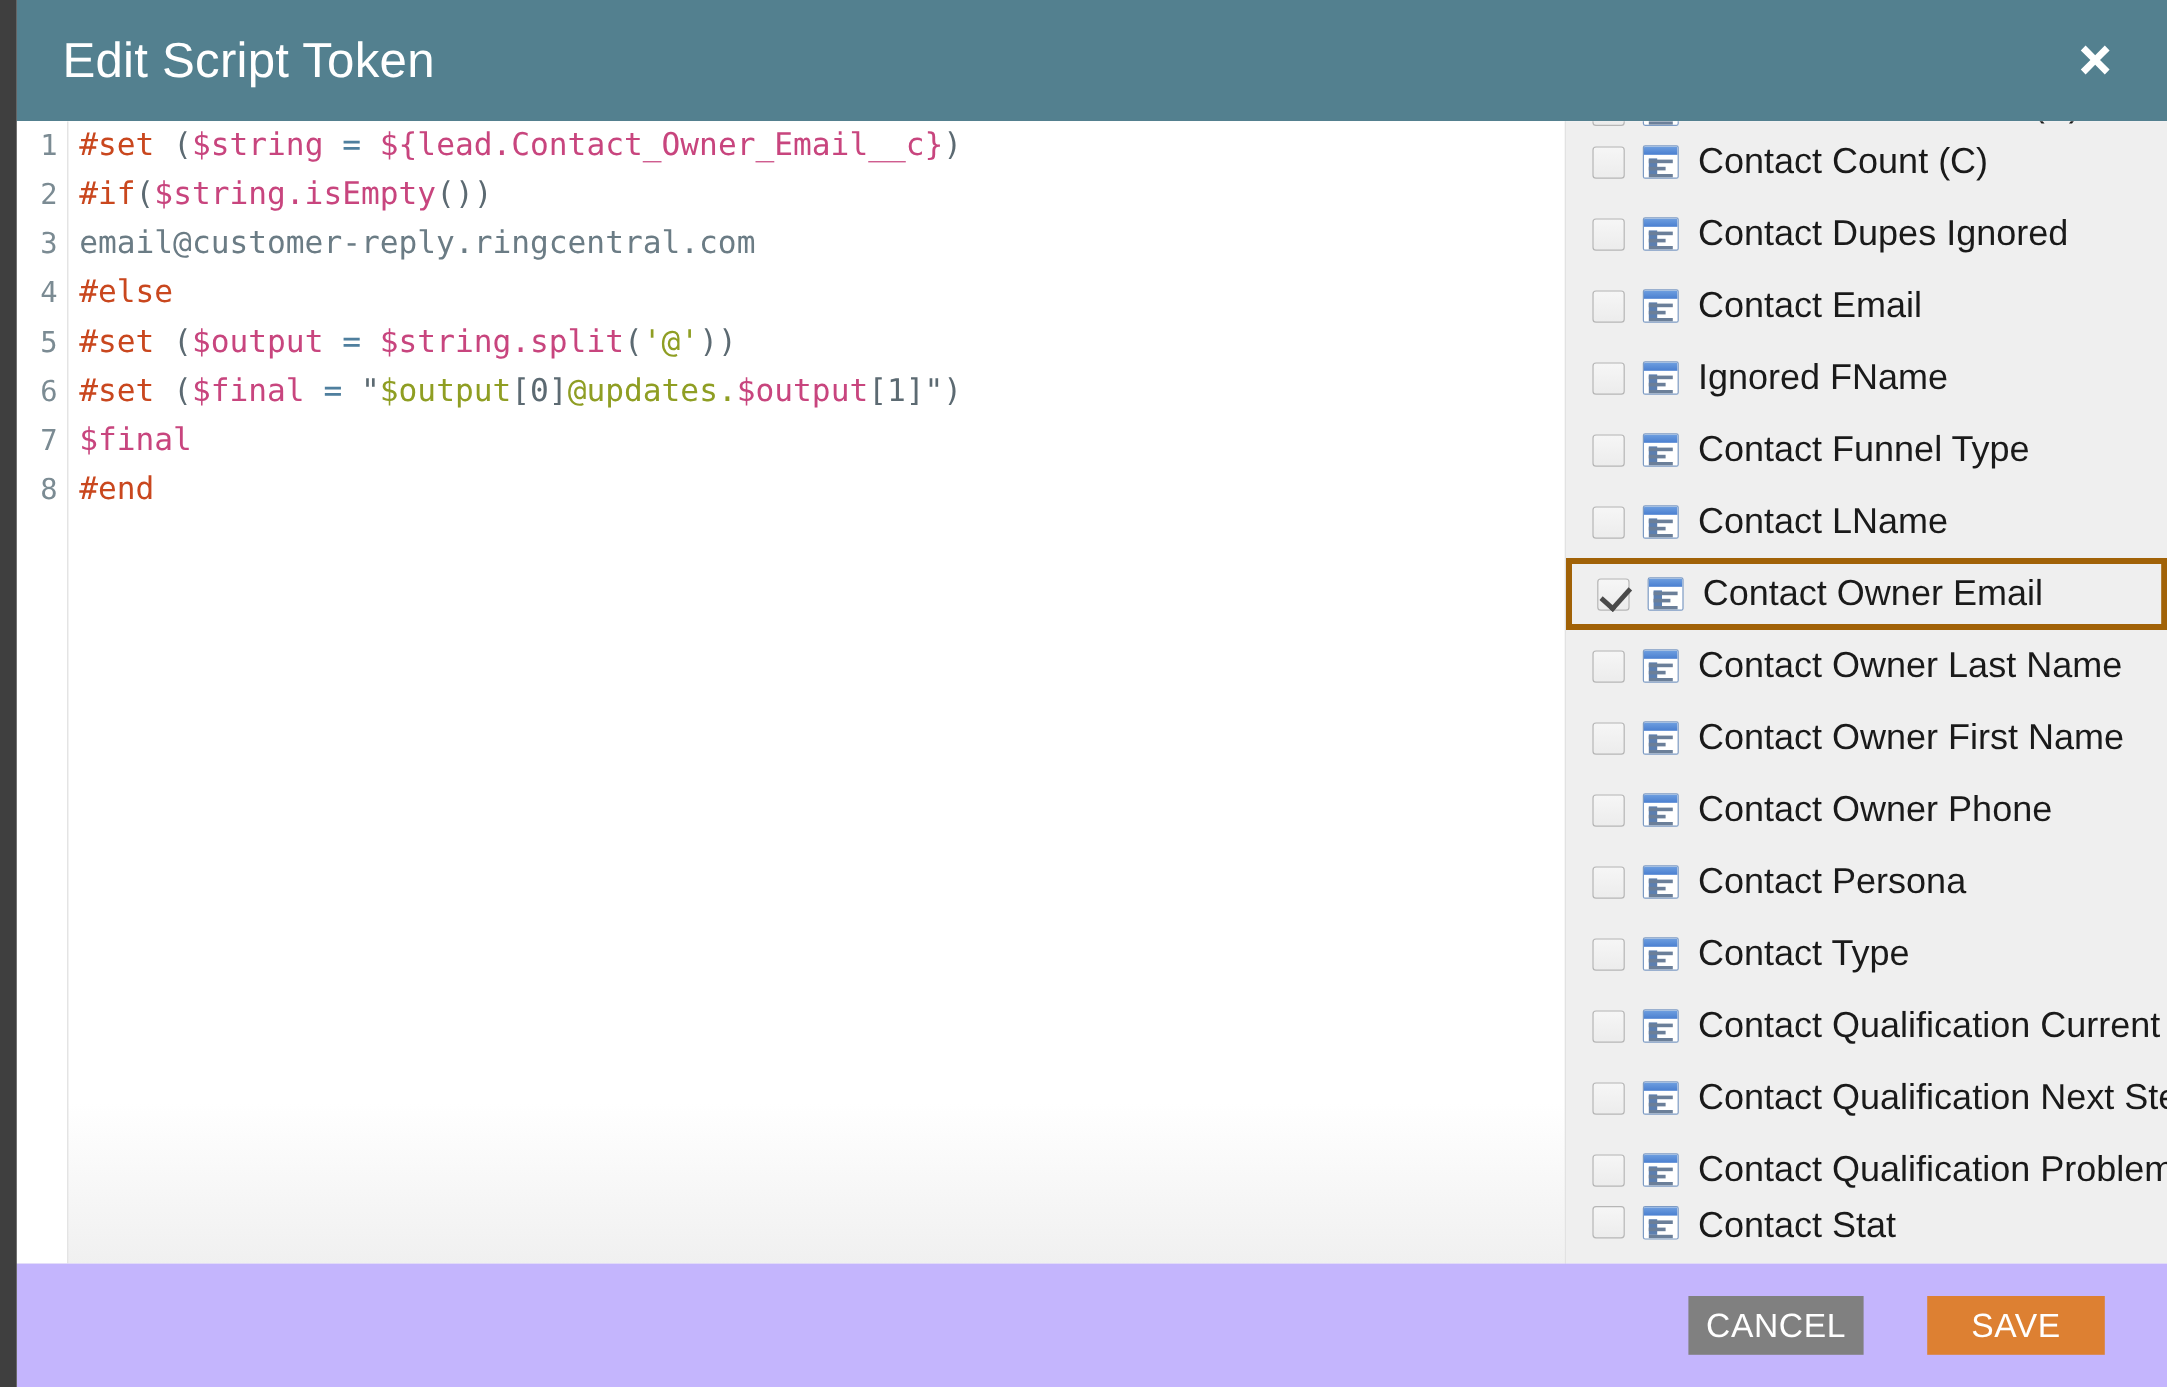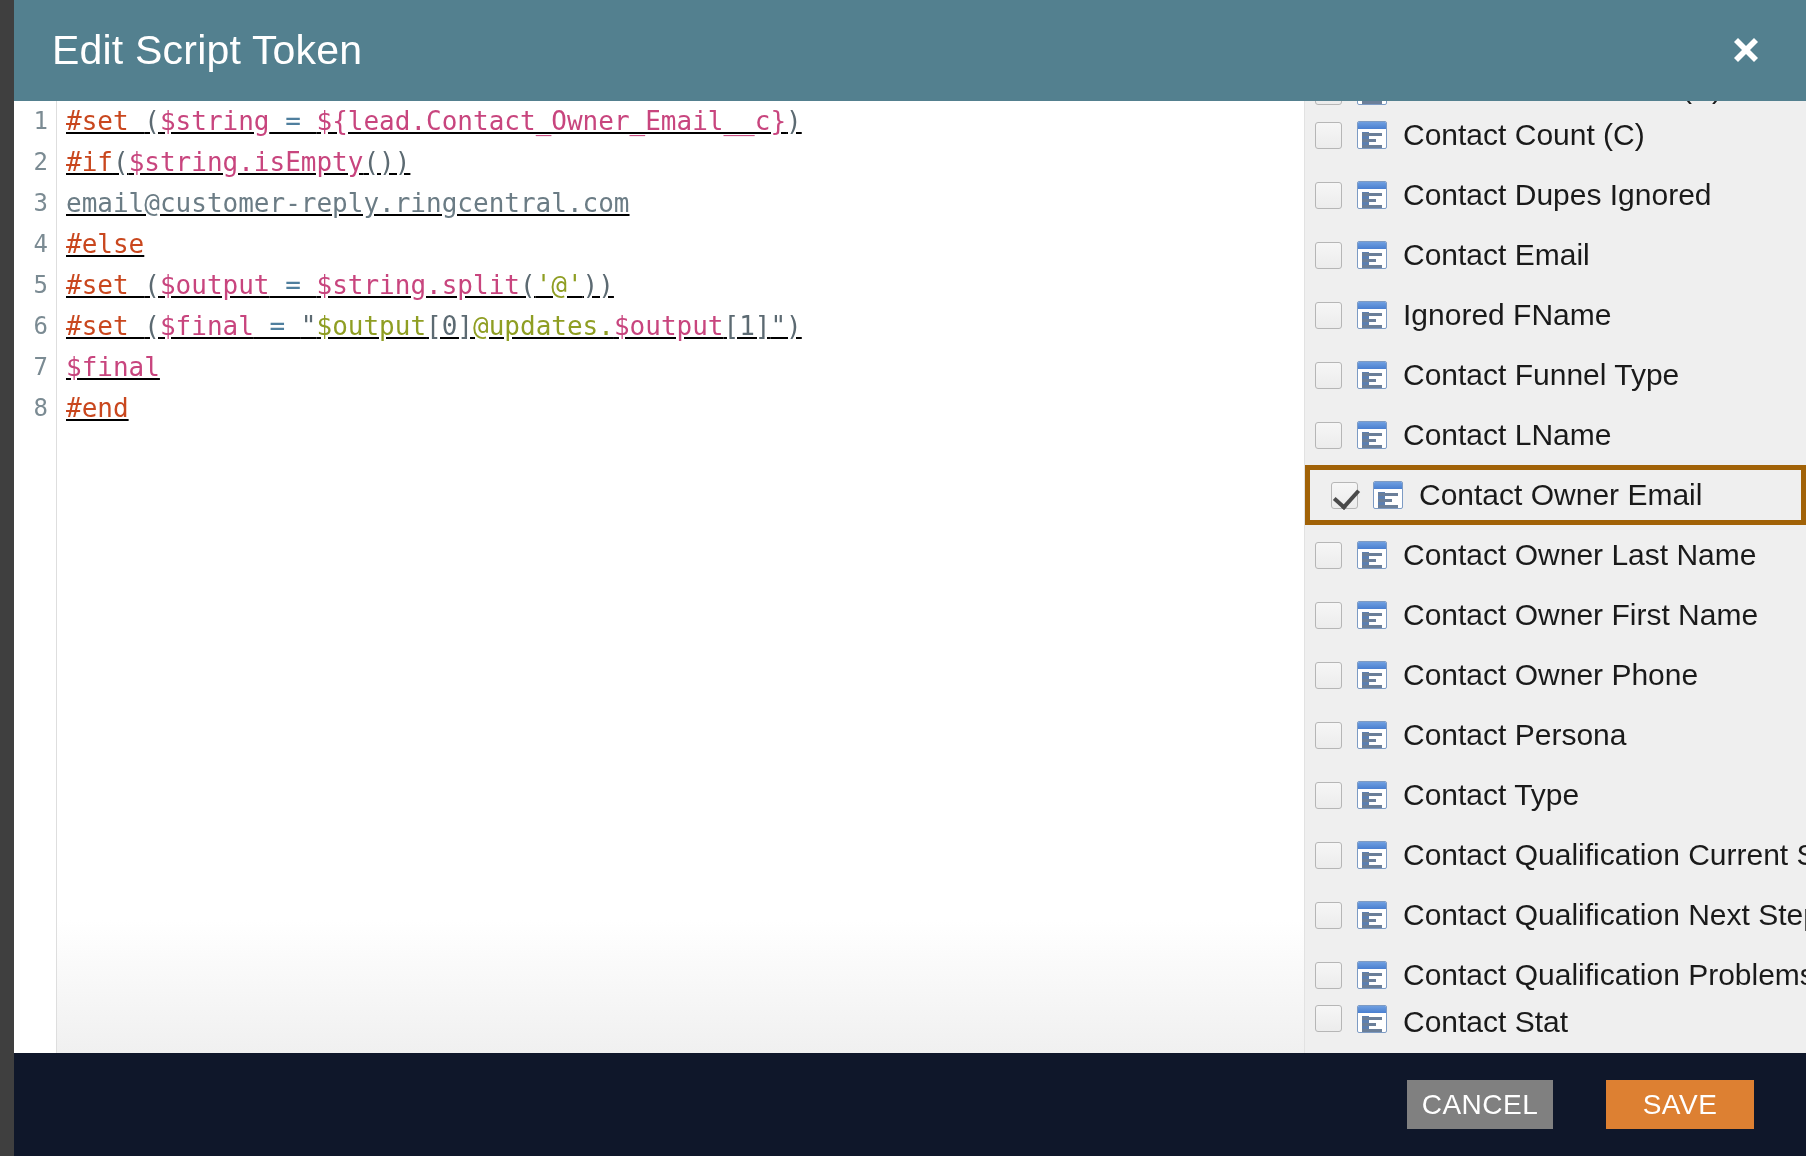--- a/index.html
+++ b/index.html
@@ -77,21 +77,20 @@
     color:#7b8b93;
   }
   #code {
     position:absolute; left:44px; top:0;
     width:1464px; height:100%;
     padding-left:8px;
     font-family:"DejaVu Sans Mono", monospace;
     font-size:26px; line-height:41px;
     white-space:pre;
     overflow:hidden;
-    text-decoration:underline;
   }
   #code .line { display:block; height:41px; }
 
   
   .tk-directive { color:#c9471e; }
   .tk-var       { color:#c8457e; }
   .tk-plain     { color:#6b7c85; }
   .tk-punct     { color:#5c6a72; }
   .tk-string    { color:#8f9e23; }
   .tk-op        { color:#4f7f9e; }
@@ -105,21 +104,21 @@
     overflow:hidden;
   }
   #field-list {
     position:absolute; left:0; top:-34px;
     width:100%;
   }
   .field-row {
     position:relative;
     display:flex; align-items:center;
     height:60px;
-    padding-left:10px;
+    padding-left:22px;
     cursor:pointer;
     white-space:nowrap;
   }
   .field-row.selected {
     border:5px solid #a16207;
     padding-left:21px;
     background:#efefef;
   }
   .cb {
     flex:0 0 auto;
@@ -170,21 +169,21 @@
     line-height:34px;
     white-space:nowrap;
   }
   .field-row.partial-top { height:38px; align-items:flex-end; overflow:hidden; }
   .field-row.partial-bot { height:30px; align-items:flex-start; overflow:hidden; }
 
   
   #modal-footer {
     position:absolute; left:0; bottom:0;
     width:100%; height:103px;
-    background:#0f172a;
+    background:#c4b5fd;
   }
   .btn {
     position:absolute; top:27px;
     height:49px;
     border:none;
     color:#ffffff;
     font-family:"Liberation Sans", sans-serif;
     font-size:28px;
     letter-spacing:.5px;
     cursor:pointer;

